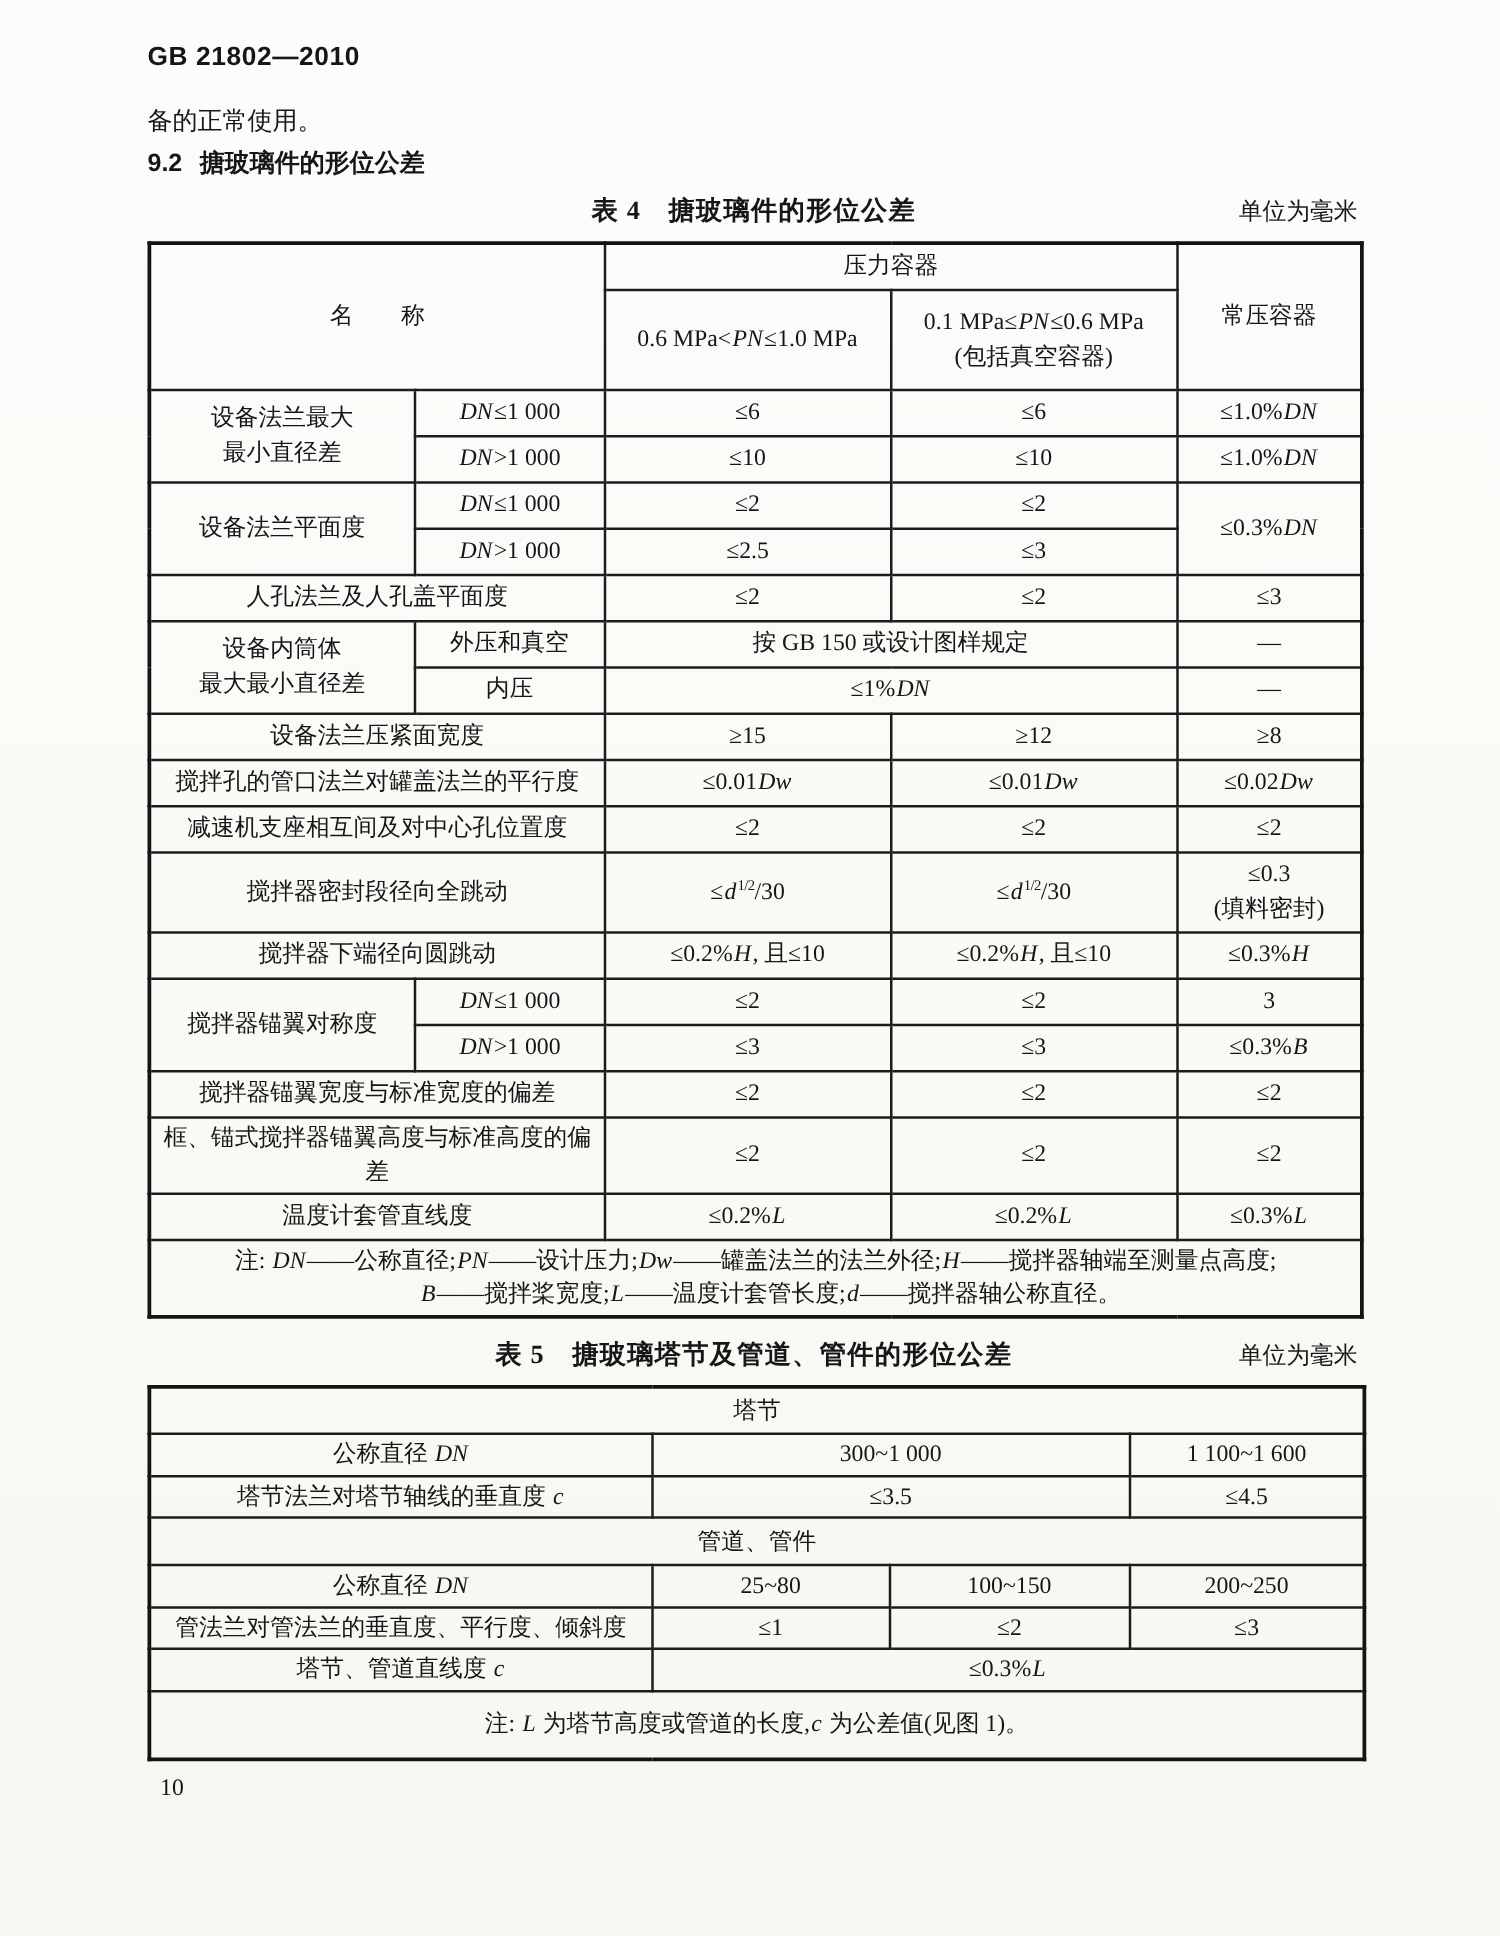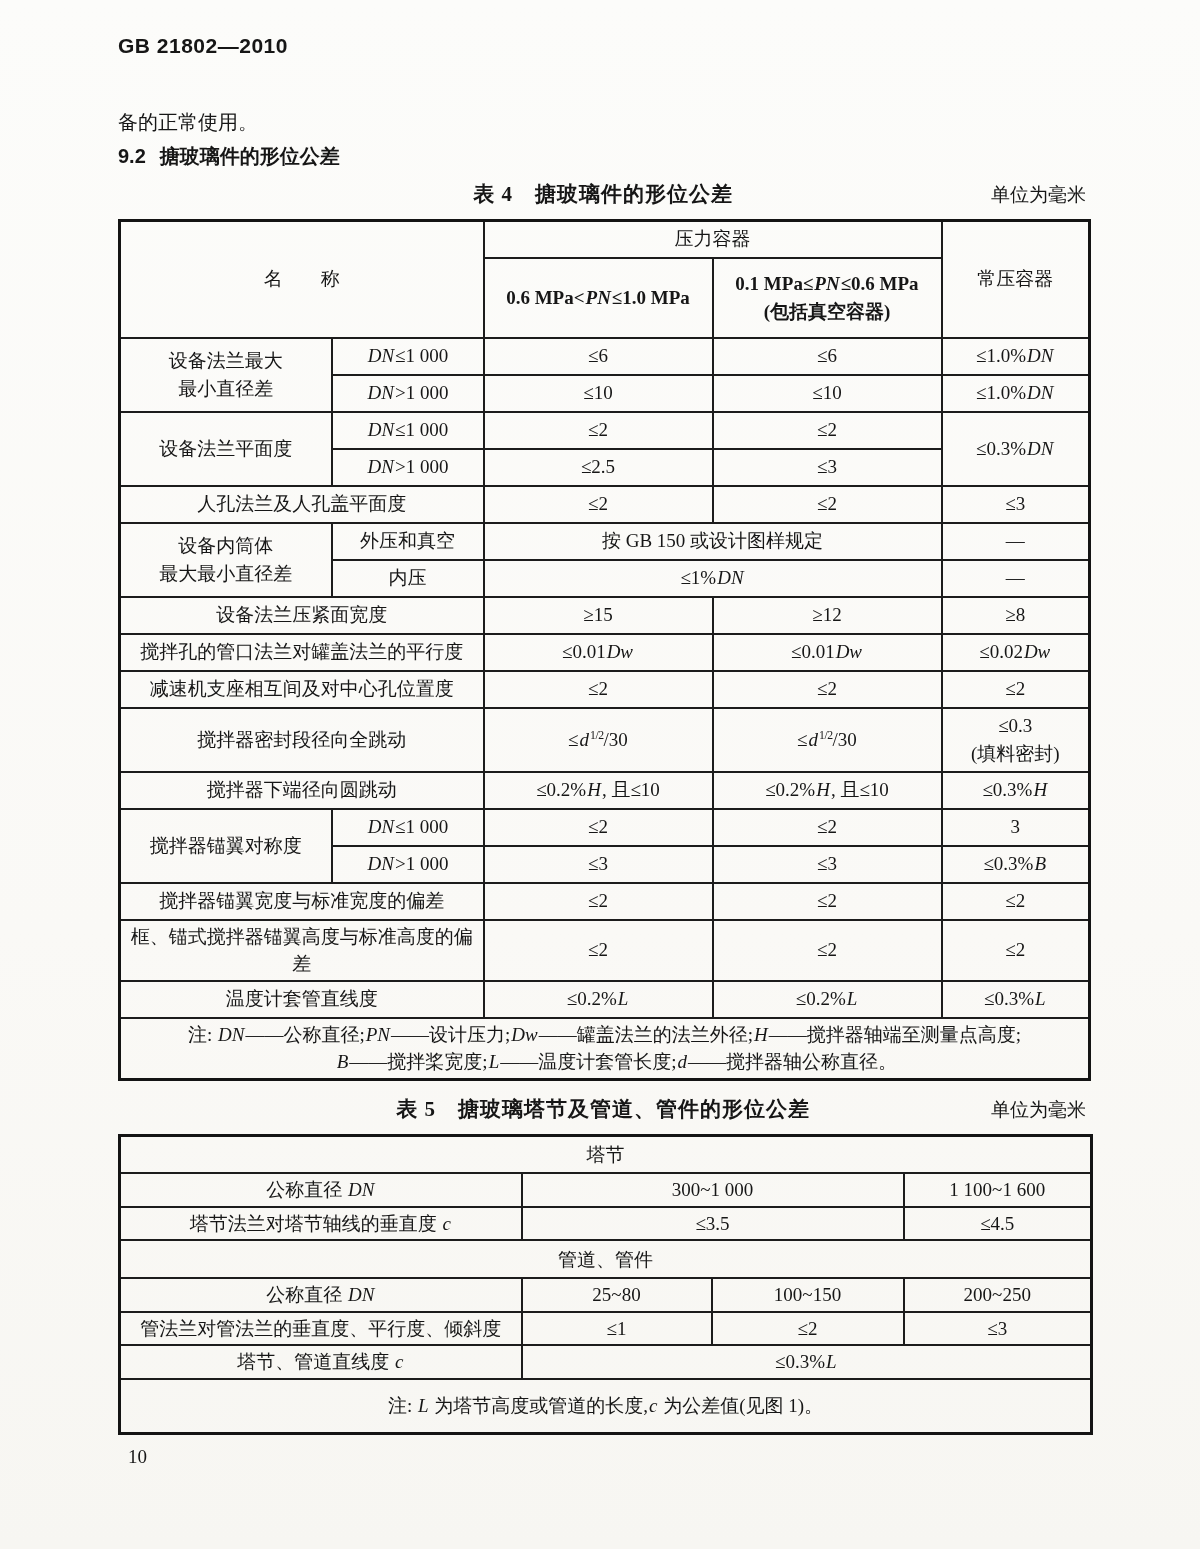--- a/index.html
+++ b/index.html
@@ -14,21 +14,21 @@
     width:1200px;height:1549px;
     background:linear-gradient(180deg,#fcfcfa 0%,#faf9f6 60%,#f7f6f2 100%);
     overflow:hidden;
     box-sizing:border-box;
     padding:34px 112px 0 118px;
   }
   .doc-code{
     font-family:"Liberation Sans","DejaVu Sans",sans-serif;
     font-weight:700;font-size:21px;letter-spacing:.5px;
   }
-  .cont-line{margin-top:51px;font-size:20px;}
+  .cont-line{margin-top:25px;font-size:20px;}
   .section-head{
     margin-top:7px;
     font-family:"Liberation Sans","DejaVu Sans",sans-serif;
     font-weight:700;font-size:20px;
   }
   .section-head .sec-no{margin-right:14px;}
   .para{
     margin-top:3px;
     font-size:20px;line-height:36px;
     text-indent:2em;
@@ -54,21 +54,21 @@
   table.doc-table td{
     border:2px solid #1c1c1c;
     text-align:center;
     vertical-align:middle;
     font-size:19px;
     padding:2px 6px;
     white-space:pre-line;
     line-height:1.45;
   }
   #t4 tr{height:37px;}
-  #t4 tr.rh80{height:80px;font-weight:bold;}
+  #t4 tr.rh80{height:80px;}
   #t4 tr.rh64{height:64px;}
   #t5 tr{height:28px;}
   #t5 tr.rh38{height:38px;}
   td.note-cell{
     text-align:left;
     padding:9px 16px 11px 26px;
     font-size:19px;
     line-height:1.95;
     height:auto;
   }

